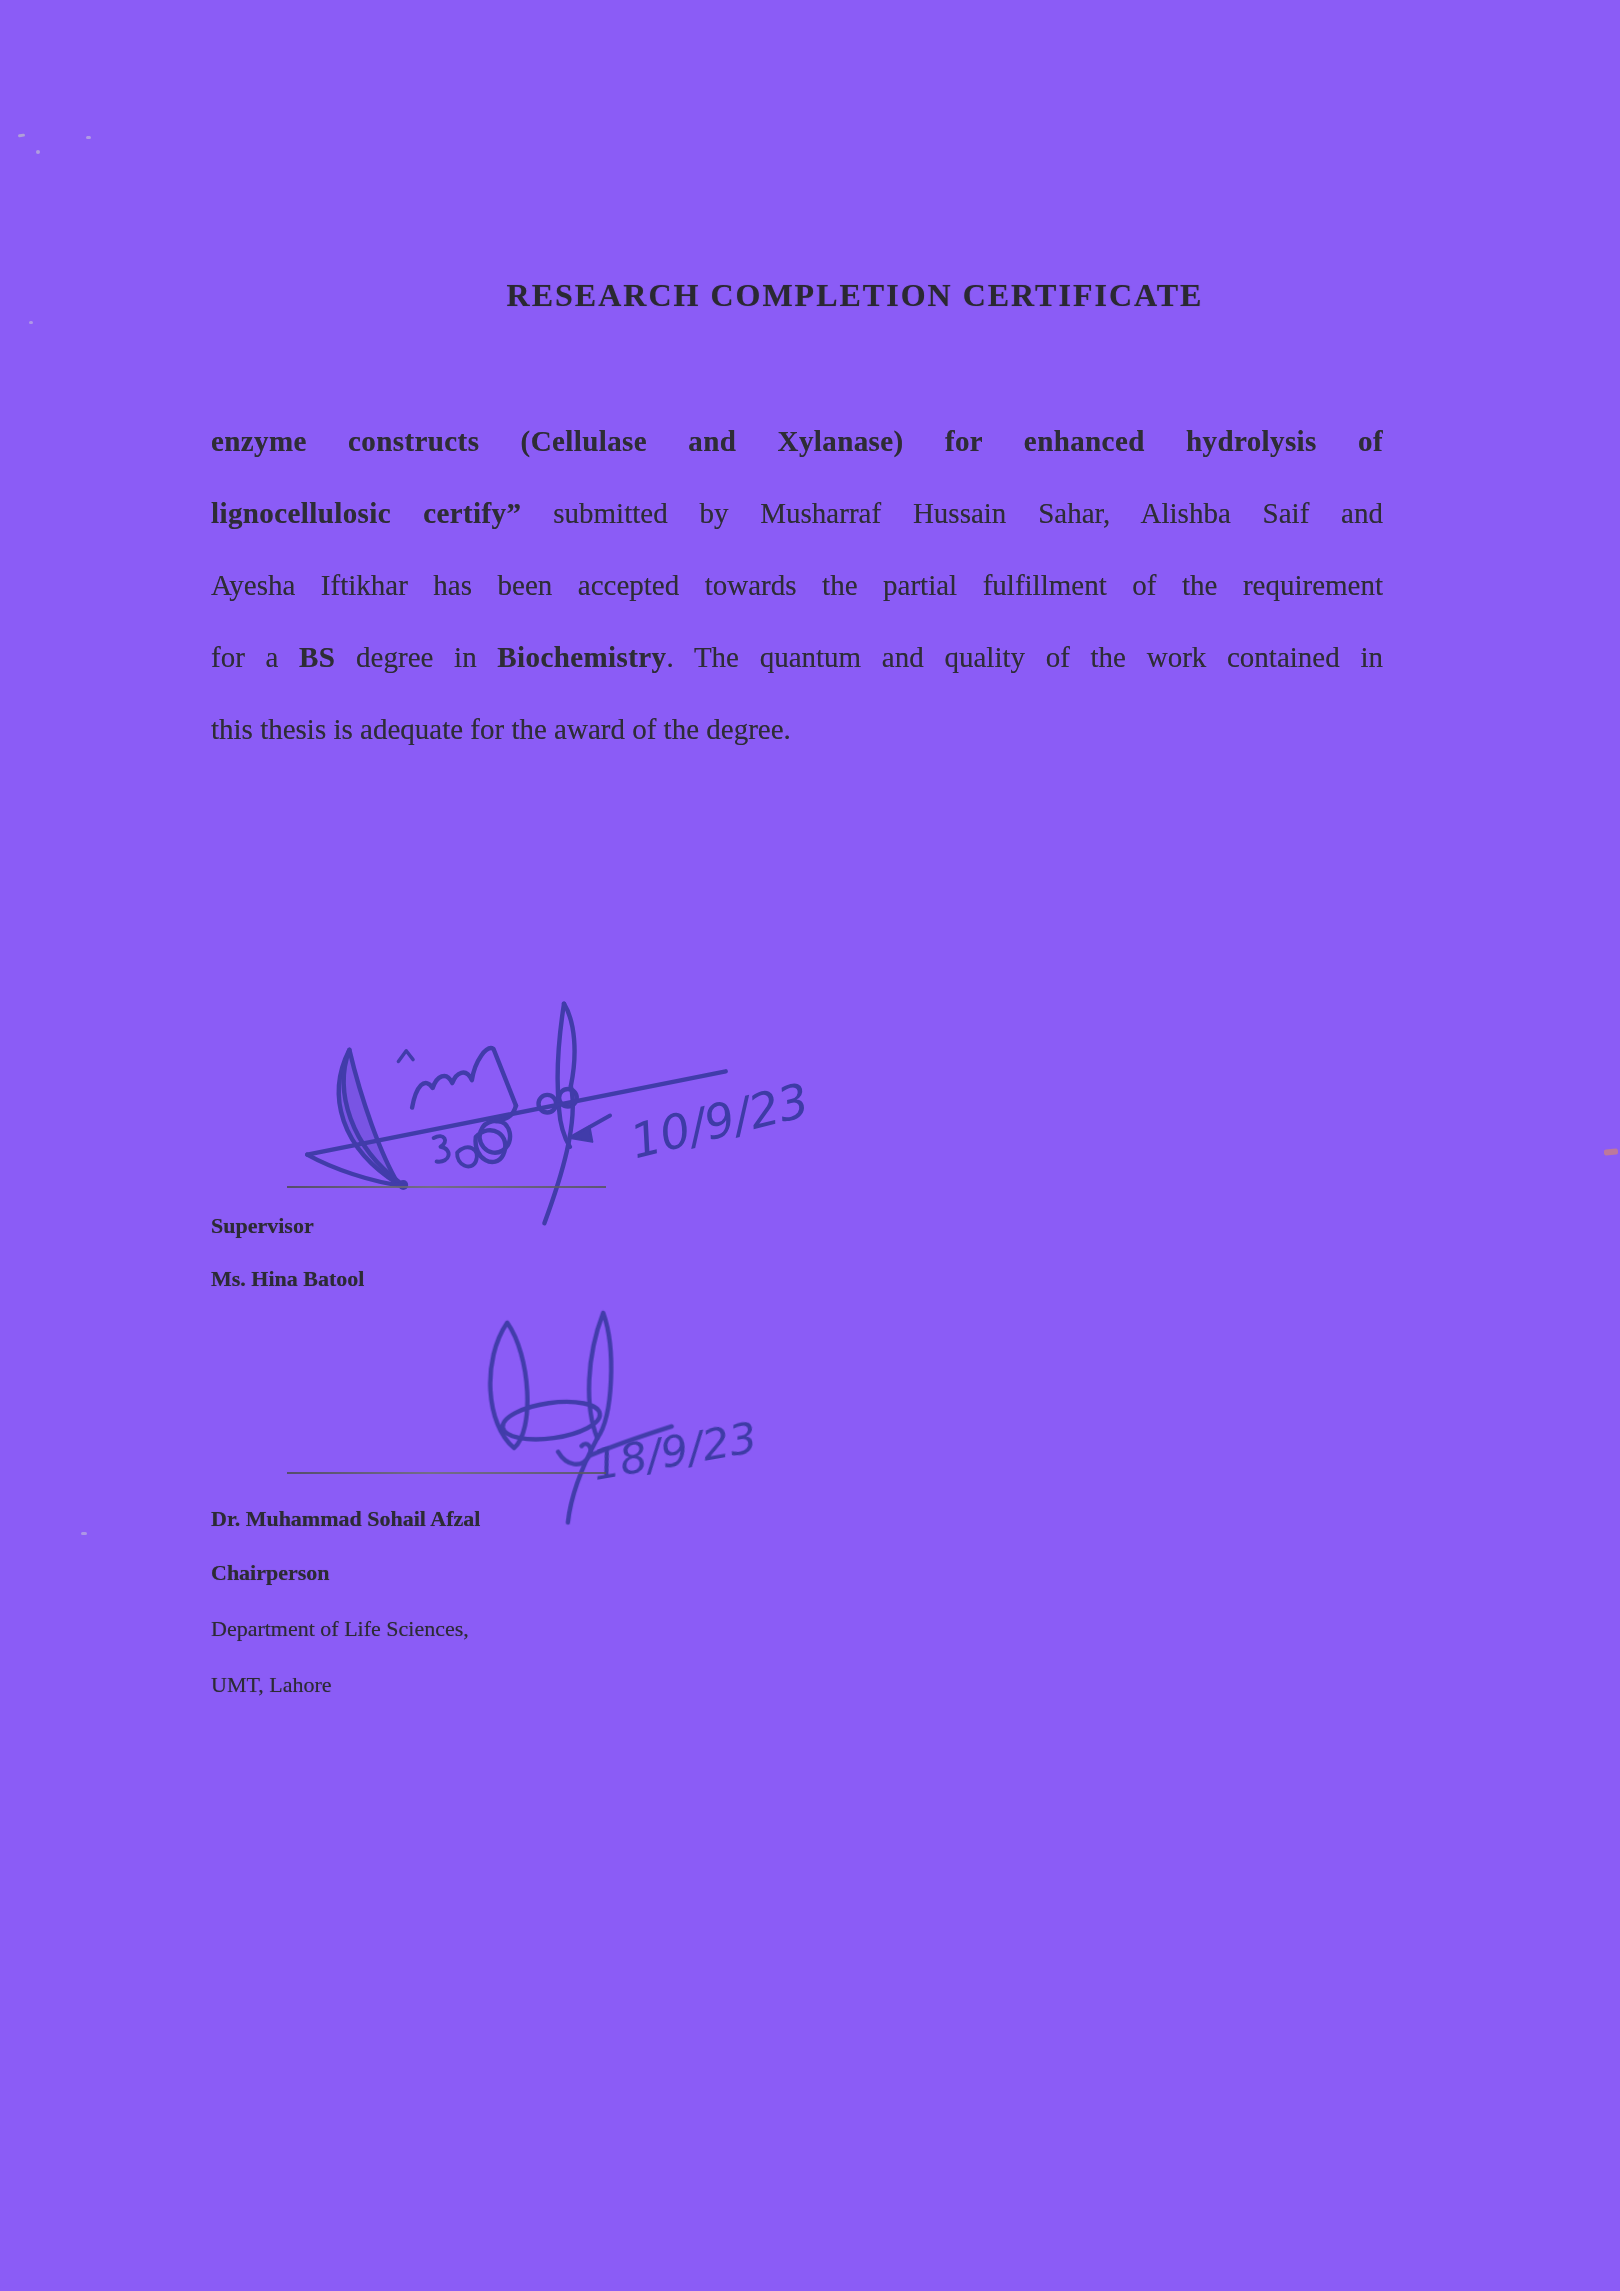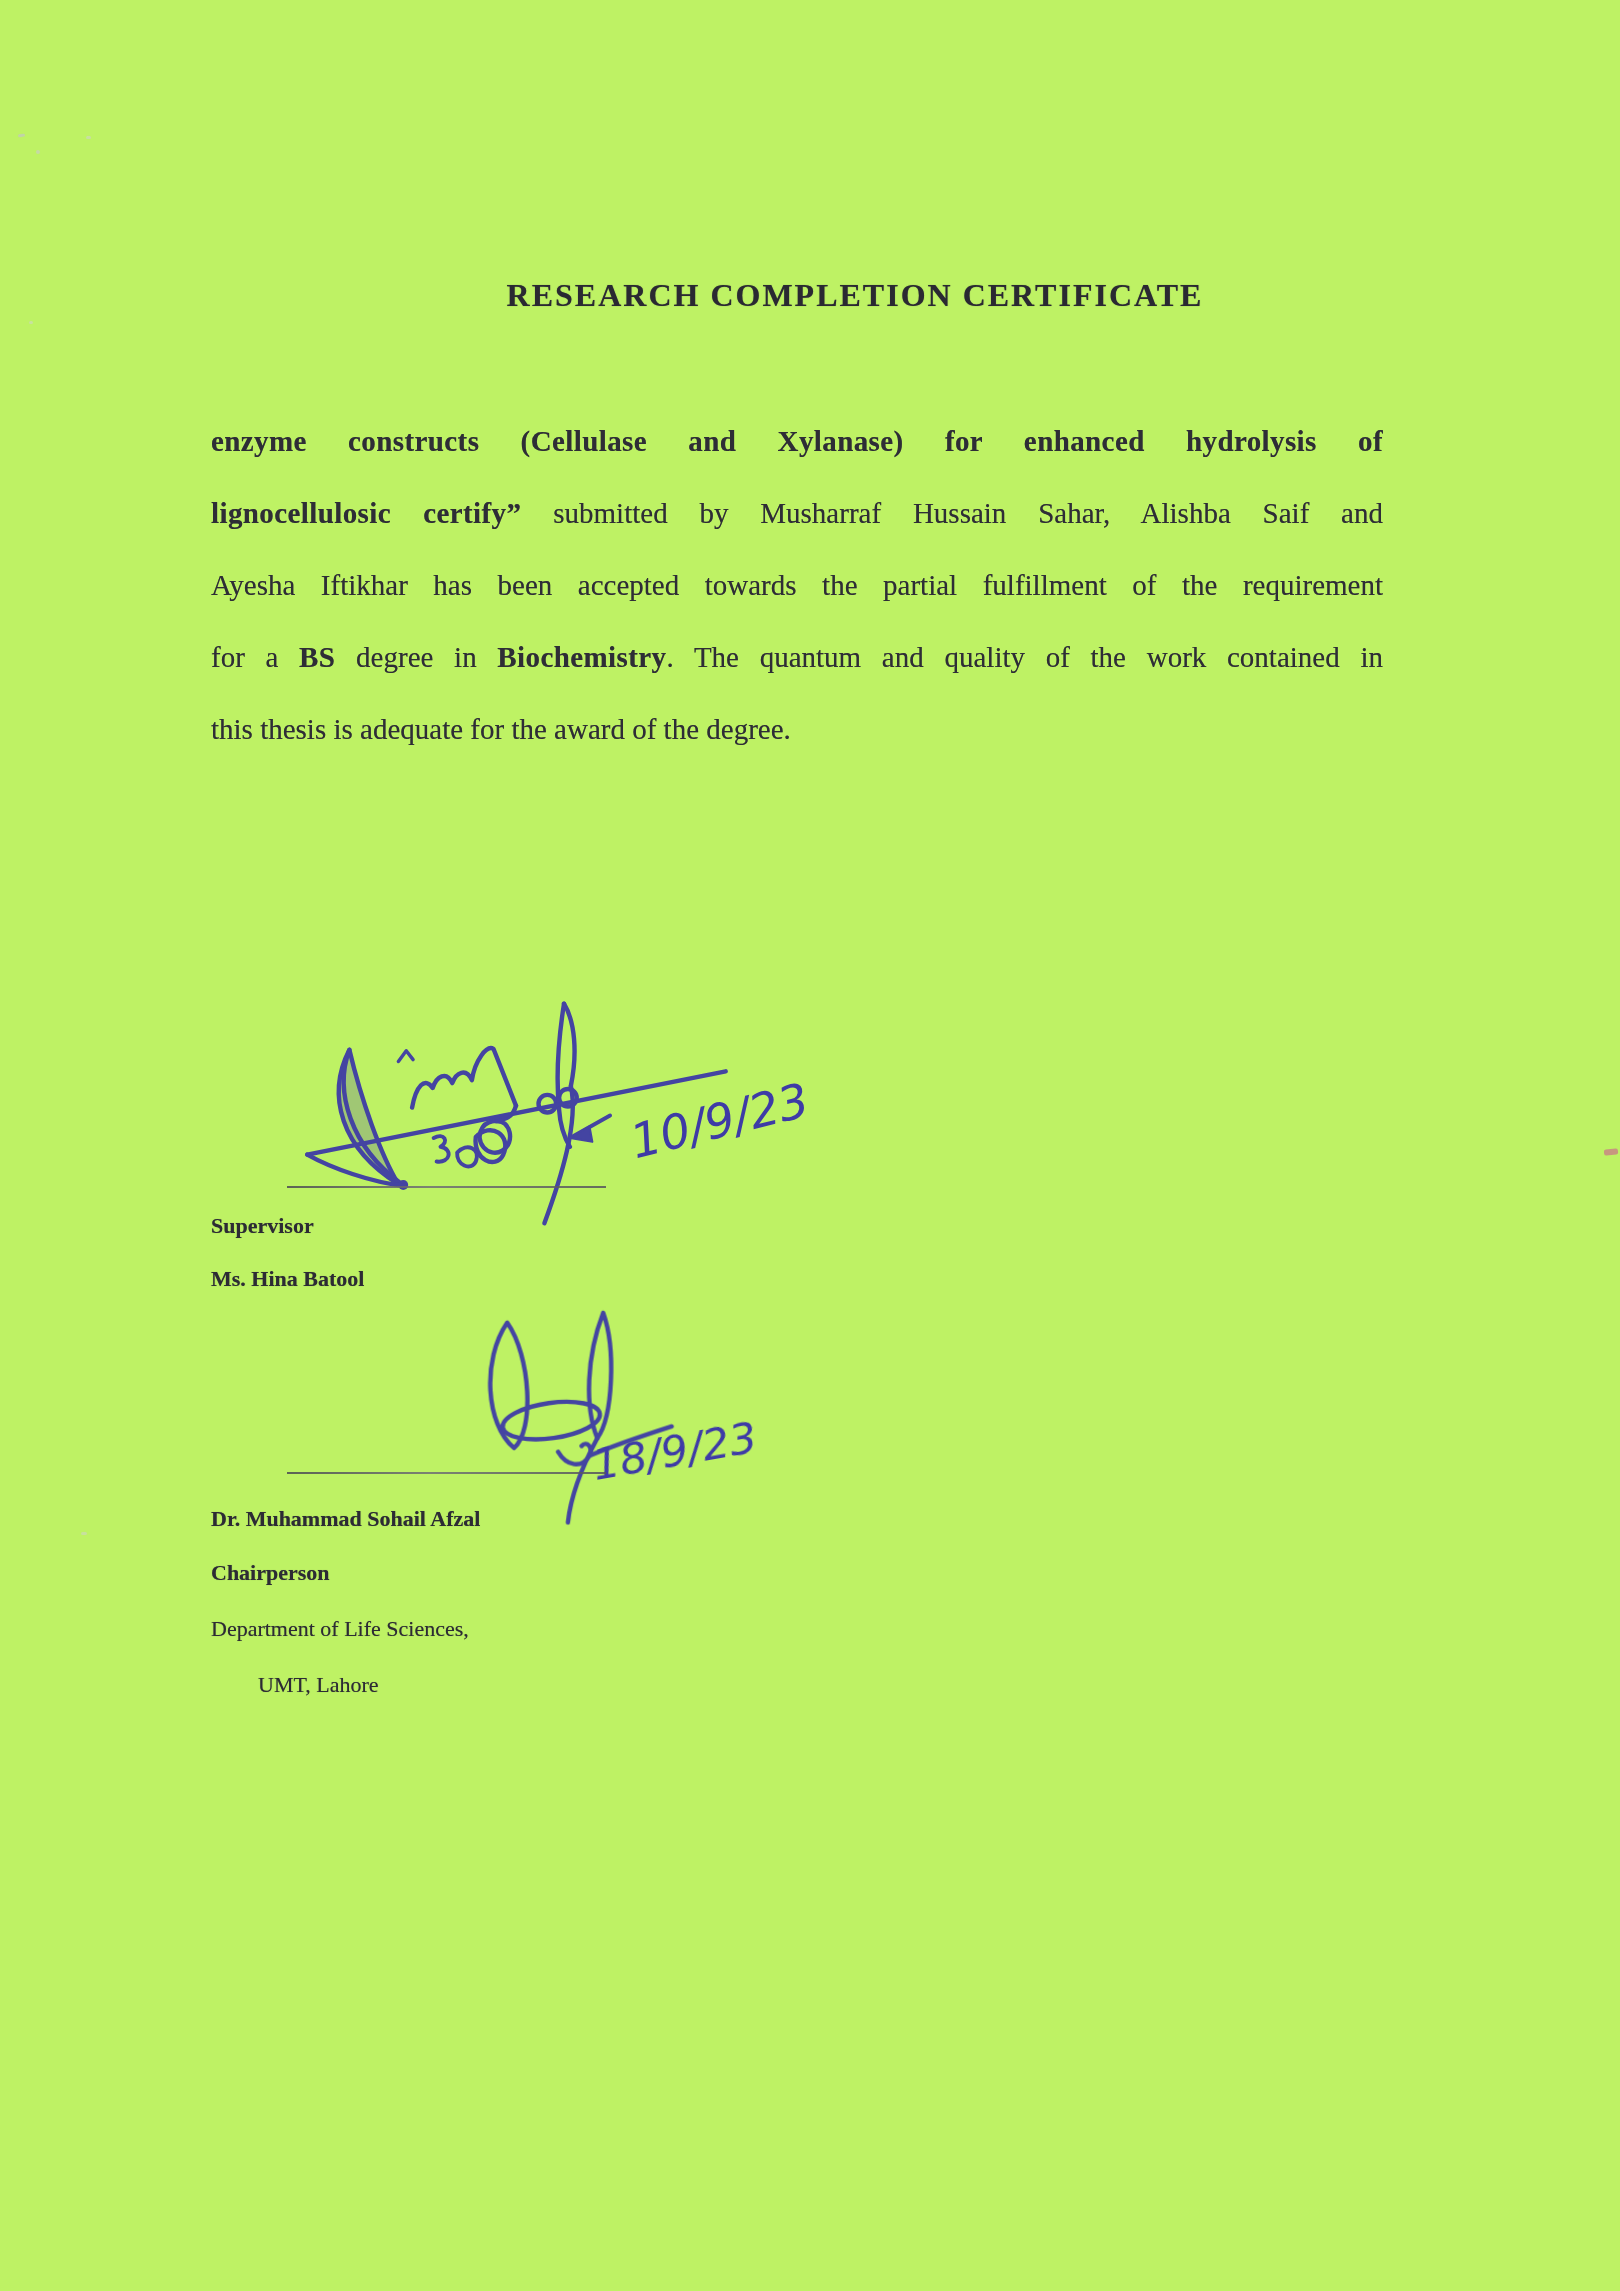--- a/index.html
+++ b/index.html
@@ -1,20 +1,20 @@
 <!DOCTYPE html>
 <html><head>
 <meta charset="utf-8">
 <style>
   html,body{margin:0;padding:0;background:#e8e8e8;}
   .page{
     position:relative;
     width:1620px;height:2292px;
     margin:0 auto;
-    background:#bef264;
+    background:#8b5cf6;
     font-family:"Liberation Serif", serif;
     color:#2b2a33;
     overflow:hidden;
   }
   
   .doc-title{
     position:absolute;
     left:490px;top:277px;
     width:730px;
     text-align:center;
@@ -135,21 +135,21 @@
       <path d="M140,156 C149,171 164,173 172,160 C176,151 169,144 164,150"></path>
       <path d="M172,160 C198,149 228,139 256,130"></path>
     </g>
     <text class="ink-date" x="178" y="185" font-size="44" fill="#3e3ba6" transform="rotate(-10 178 185)">18/9/23</text>
   </svg>
 
   <div class="sig-line" style="top:1472px;"></div>
   <div class="sig-label bold" style="top:1506px;">Dr. Muhammad Sohail Afzal</div>
   <div class="sig-label bold" style="top:1560px;">Chairperson</div>
   <div class="sig-label" style="top:1616px;">Department of Life Sciences,</div>
-  <div class="sig-label" style="top:1672px;margin-left:47px;">UMT, Lahore</div>
+  <div class="sig-label" style="top:1672px;">UMT, Lahore</div>
 
   <div class="speck" style="left:17.6px;top:134px;width:6.9px;height:2.9px;background:#c3c3ca;opacity:.65;transform:rotate(-10deg);"></div>
   <div class="speck" style="left:36px;top:150px;width:3.9px;height:3.9px;background:#cacad0;opacity:.6;"></div>
   <div class="speck" style="left:86px;top:136px;width:4.9px;height:2.9px;background:#cfcfd5;opacity:.55;"></div>
   <div class="speck" style="left:29px;top:321px;width:3.9px;height:2.9px;background:#d2d2d8;opacity:.5;"></div>
   <div class="speck" style="left:81px;top:1532px;width:5.9px;height:2.9px;background:#cfcfd5;opacity:.5;"></div>
   <div class="speck" style="left:1604px;top:1149px;width:13.7px;height:5.9px;background:#c97f86;opacity:.8;transform:rotate(-6deg);"></div>
 
 </div>
 

